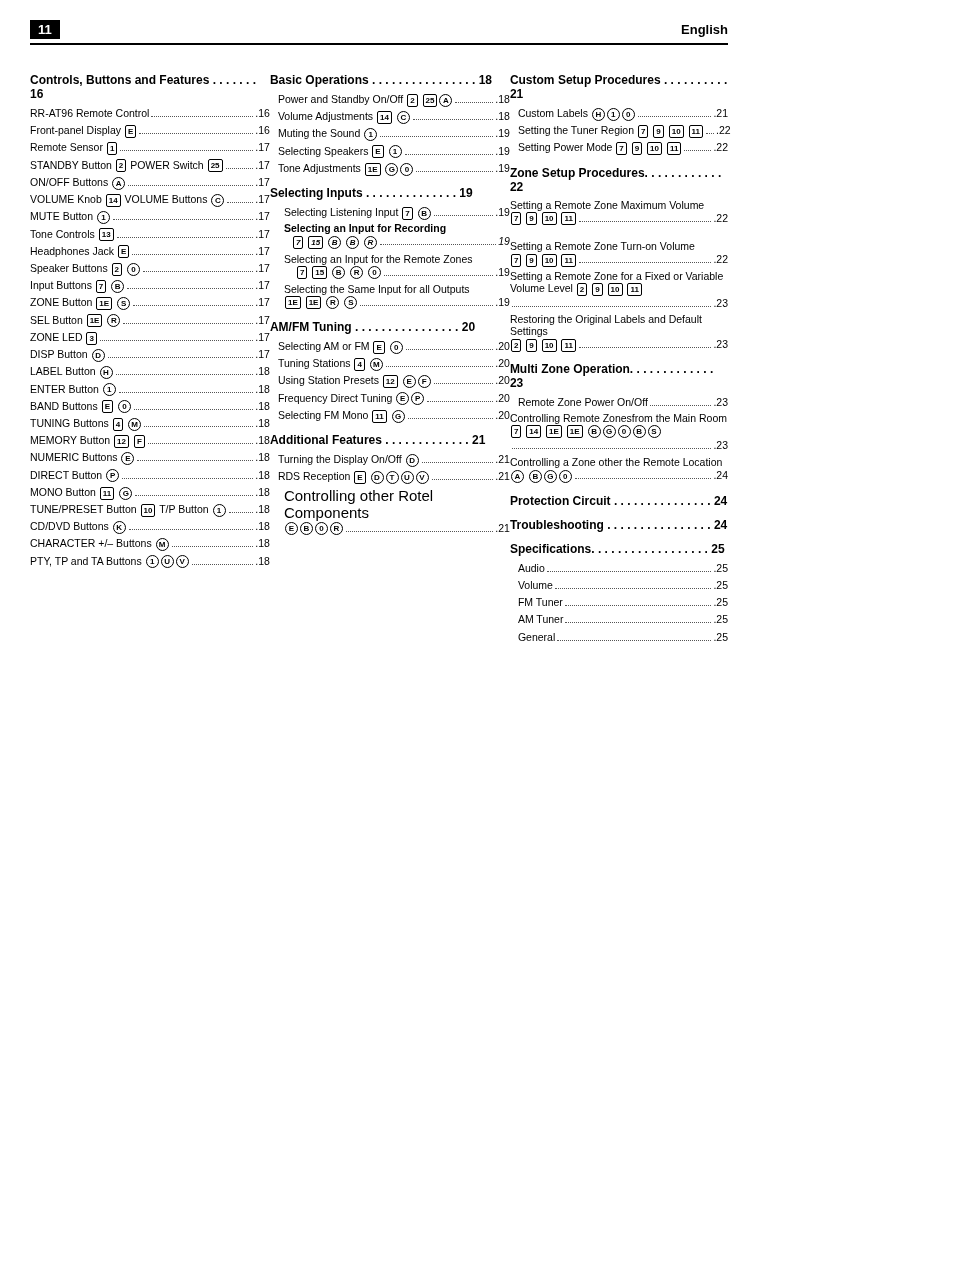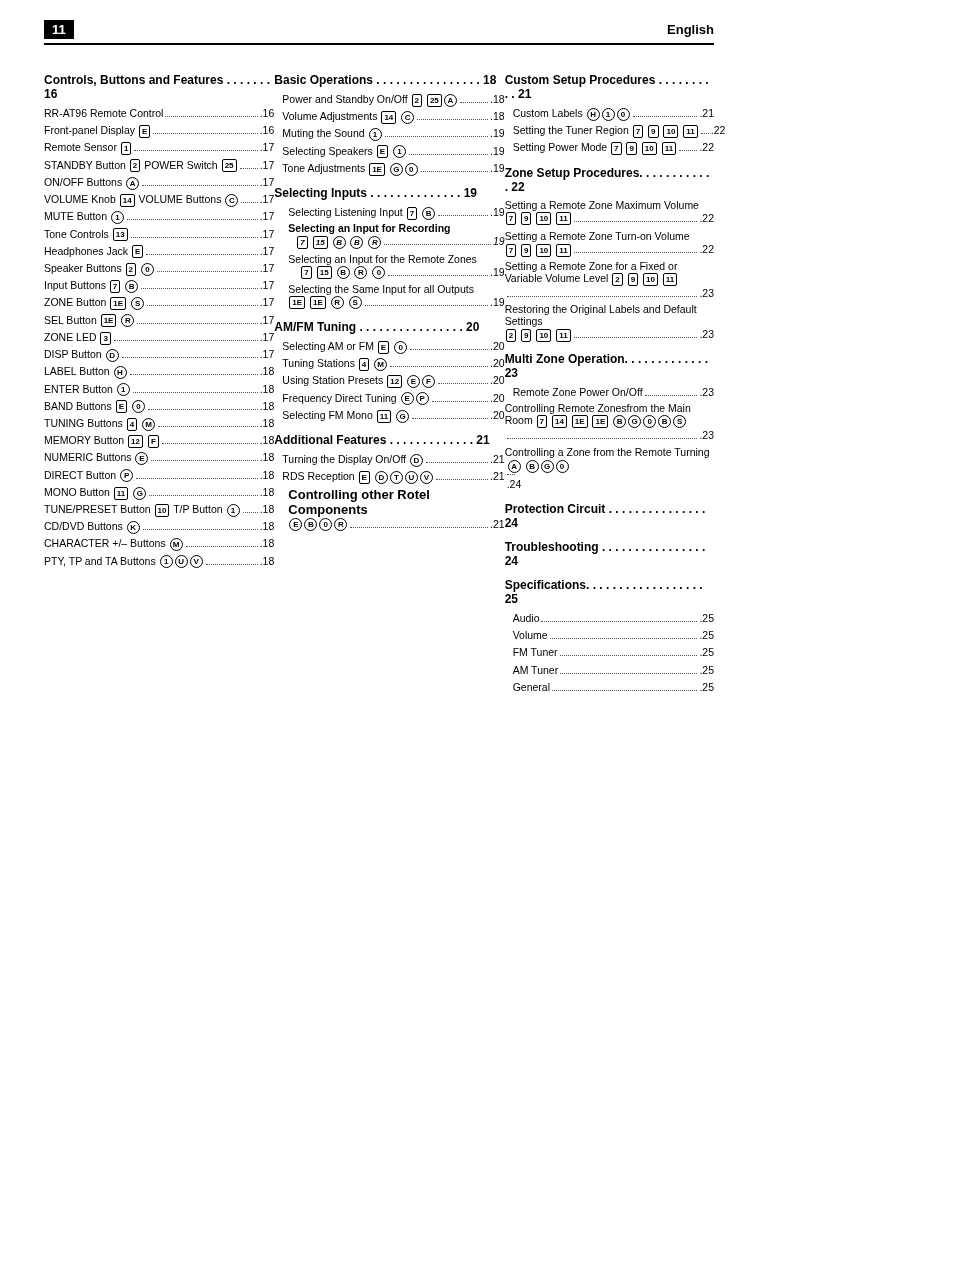--- a/index.html
+++ b/index.html
@@ -7,21 +7,21 @@
       font-family: Arial, Helvetica, sans-serif;
       font-size: 11px;
       background: #fff;
       width: 954px;
       min-height: 1272px;
       color: #000;
     }
     .page {
       width: 758px;
       min-height: 1272px;
-      padding: 20px 44px;
+      padding: 20px 30px;
       position: relative;
     }
     .header {
       display: flex;
       justify-content: space-between;
       align-items: center;
       border-bottom: 2px solid #000;
       margin-bottom: 18px;
       padding-bottom: 4px;
     }
@@ -348,21 +348,21 @@
         <span class="label">Turning the Display On/Off <span class="circle-badge">D</span></span>
         <span class="dots"></span>
         <span class="page-num">.21</span>
       </div>
       <div class="toc-entry indent2">
         <span class="label">RDS Reception <span class="badge">E</span> <span class="circle-badge">D</span><span class="circle-badge">T</span><span class="circle-badge">U</span><span class="circle-badge">V</span></span>
         <span class="dots"></span>
         <span class="page-num">.21</span>
       </div>
       <div style="margin-left:14px; margin-bottom:3px;">
-        <div style="font-size:13px;font-weight:bold;">Controlling other Rotel Components</div>
+        <div style="font-size:15px;">Controlling other Rotel Components</div>
         <div class="toc-entry" style="margin-left:0;">
           <span class="label"><span class="circle-badge">E</span><span class="circle-badge">B</span><span class="circle-badge">0</span><span class="circle-badge">R</span></span>
           <span class="dots"></span>
           <span class="page-num">.21</span>
         </div>
       </div>
     </div>
 
     <div class="col col-right">
 
@@ -379,21 +379,21 @@
         <span class="page-num">.22</span>
       </div>
       <div class="toc-entry indent2">
         <span class="label">Setting Power Mode <span class="badge">7</span> <span class="badge">9</span> <span class="badge">10</span> <span class="badge">11</span></span>
         <span class="dots"></span>
         <span class="page-num">.22</span>
       </div>
 
       <div class="section-title">Zone Setup Procedures. . . . . . . . . . . . 22</div>
 
-      <div style="margin-bottom:4px;">
+      <div style="margin-bottom:14px;">
         <div style="font-size:10.5px;">Setting a Remote Zone Maximum Volume</div>
         <div class="toc-entry" style="margin-left:0;">
           <span class="label"><span class="badge">7</span> <span class="badge">9</span> <span class="badge">10</span> <span class="badge">11</span></span>
           <span class="dots"></span>
           <span class="page-num">.22</span>
         </div>
       </div>
       <div style="margin-bottom:3px;">
         <div style="font-size:10.5px;">Setting a Remote Zone Turn-on Volume</div>
         <div class="toc-entry" style="margin-left:0;">
@@ -426,22 +426,22 @@
         <span class="page-num">.23</span>
       </div>
       <div style="margin-bottom:3px;">
         <div style="font-size:10.5px;">Controlling Remote Zonesfrom the Main Room <span class="badge">7</span> <span class="badge">14</span> <span class="badge">1E</span> <span class="badge">1E</span> <span class="circle-badge">B</span><span class="circle-badge">G</span><span class="circle-badge">0</span><span class="circle-badge">B</span><span class="circle-badge">S</span></div>
         <div class="toc-entry" style="margin-left:0;">
           <span class="dots"></span>
           <span class="page-num">.23</span>
         </div>
       </div>
       <div style="margin-bottom:5px;">
-        <div style="font-size:10.5px;">Controlling a Zone from the Remote Turning</div>
-        <div class="toc-entry" style="margin-left:0;flex-direction:column;">
+        <div style="font-size:10.5px;">Controlling a Zone other the Remote Location</div>
+        <div class="toc-entry" style="margin-left:0;">
           <span class="label"><span class="circle-badge">A</span> <span class="circle-badge">B</span><span class="circle-badge">G</span><span class="circle-badge">0</span></span>
           <span class="dots"></span>
           <span class="page-num">.24</span>
         </div>
       </div>
 
       <div class="section-title">Protection Circuit . . . . . . . . . . . . . . . 24</div>
 
       <div class="section-title">Troubleshooting . . . . . . . . . . . . . . . . 24</div>
 

